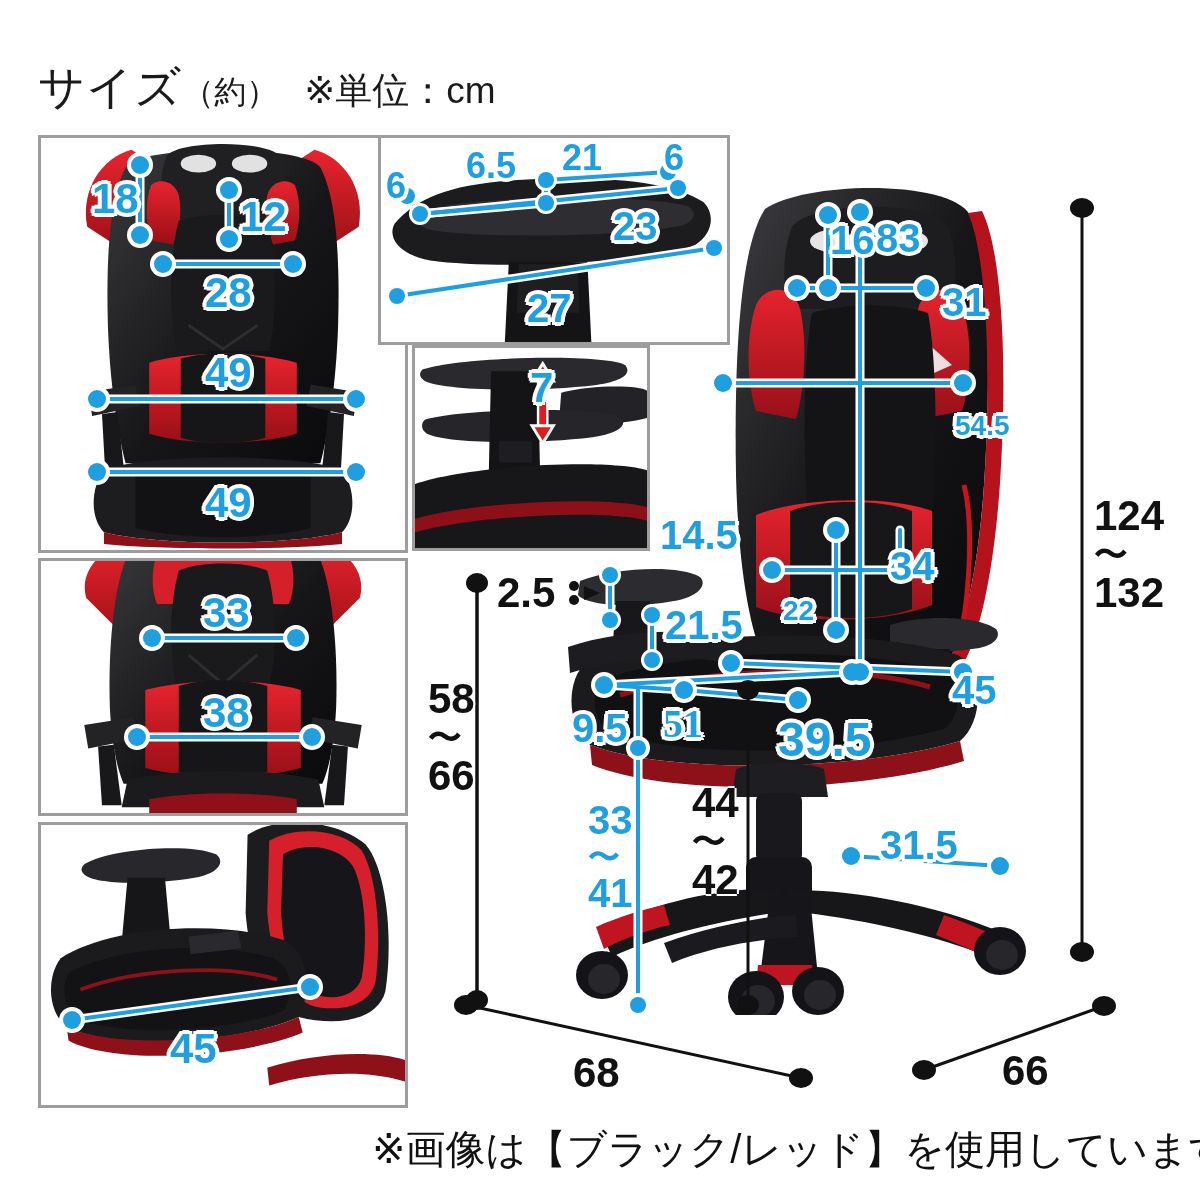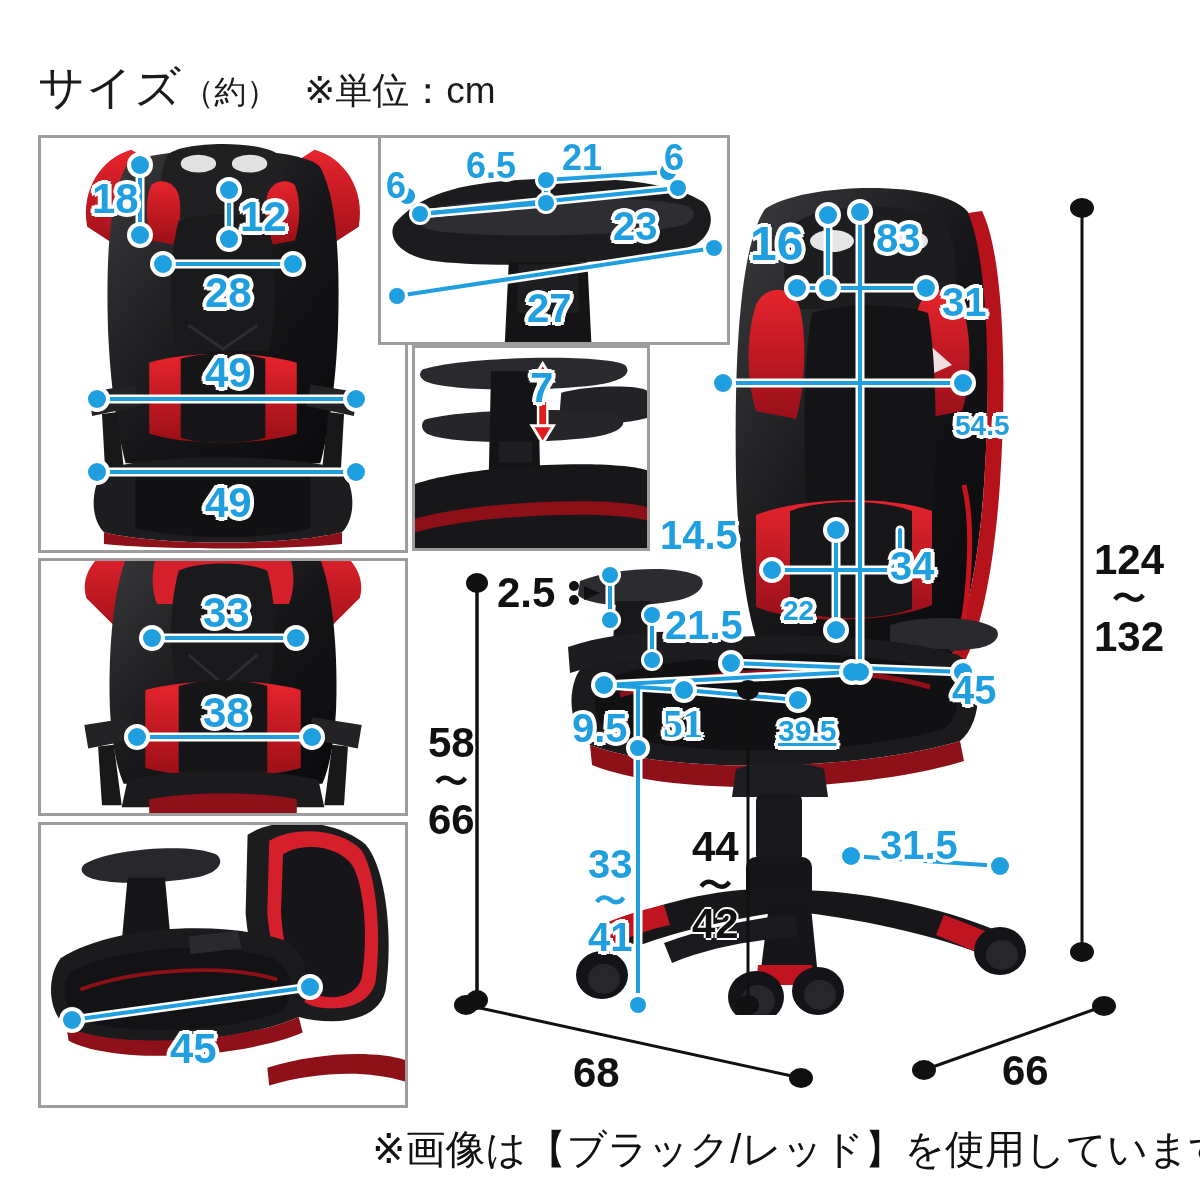--- a/index.html
+++ b/index.html
@@ -43,21 +43,21 @@
       3px 3px #fff,-3px 3px #fff,3px -3px #fff,-3px -3px #fff;
   }
   .blk{
     position:absolute;
     color:#111111;
     font-weight:bold;
     line-height:1;
     white-space:nowrap;
     text-shadow:2px 0 #fff,-2px 0 #fff,0 2px #fff,0 -2px #fff;
   }
-  .stack{text-align:center;line-height:1.02;margin-top:44px;}
+  .stack{text-align:left;line-height:1.02;}
   .tilde{font-size:0.8em;display:block;}
 
   
   .caption{
     position:absolute;left:372px;top:1122px;
     font-size:40px;color:#111;white-space:nowrap;
   }
 </style>
 </head>
 <body>
@@ -480,31 +480,31 @@
   <div class="dimtxt" style="left:613px;top:206px;font-size:40px;">23</div>
   <div class="dimtxt" style="left:527px;top:288px;font-size:40px;">27</div>
 
   <div class="dimtxt" style="left:530px;top:367px;font-size:42px;">7</div>
 
   <div class="dimtxt" style="left:203px;top:592px;font-size:42px;">33</div>
   <div class="dimtxt" style="left:203px;top:692px;font-size:42px;">38</div>
 
   <div class="dimtxt" style="left:170px;top:1028px;font-size:42px;">45</div>
 
-  <div class="dimtxt" style="left:750px;top:220px;font-size:48px;">16</div>
+  <div class="dimtxt" style="left:830px;top:220px;font-size:40px;">16</div>
   <div class="dimtxt" style="left:876px;top:218px;font-size:40px;">83</div>
   <div class="dimtxt" style="left:942px;top:282px;font-size:40px;">31</div>
   <div class="dimtxt" style="left:955px;top:412px;font-size:28px;">54.5</div>
   <div class="dimtxt" style="left:660px;top:515px;font-size:40px;">14.5</div>
   <div class="dimtxt" style="left:665px;top:605px;font-size:40px;">21.5</div>
   <div class="dimtxt" style="left:783px;top:597px;font-size:28px;">22</div>
   <div class="dimtxt" style="left:890px;top:522px;font-size:40px;margin-top:24px;">34</div>
   <div class="dimtxt" style="left:572px;top:708px;font-size:40px;">9.5</div>
   <div class="dimtxt" style="left:663px;top:704px;font-size:40px;font-family:Liberation Serif, serif;">51</div>
-  <div class="dimtxt" style="left:778px;top:716px;font-size:30px;text-decoration:underline;">39.5</div>
+  <div class="dimtxt" style="left:778px;top:716px;font-size:48px;">39.5</div>
   <div class="dimtxt" style="left:952px;top:670px;font-size:40px;">45</div>
   <div class="dimtxt" style="left:880px;top:825px;font-size:40px;">31.5</div>
 
   <div class="dimtxt stack" style="left:588px;top:800px;font-size:40px;">
     <span>33</span>
     <span class="tilde">〜</span>
     <span>41</span>
   </div>
 
   <div class="blk" style="left:497px;top:572px;font-size:42px;">2.5</div>

